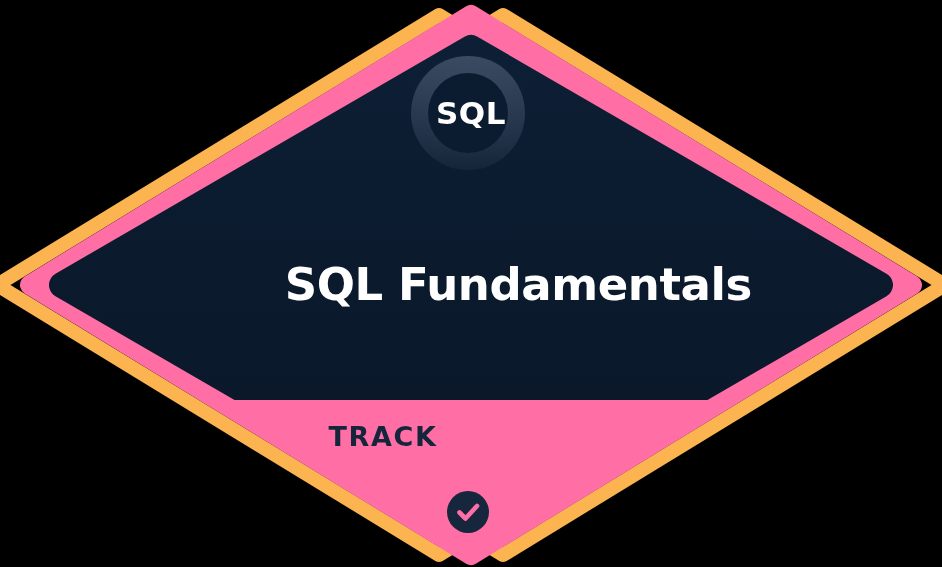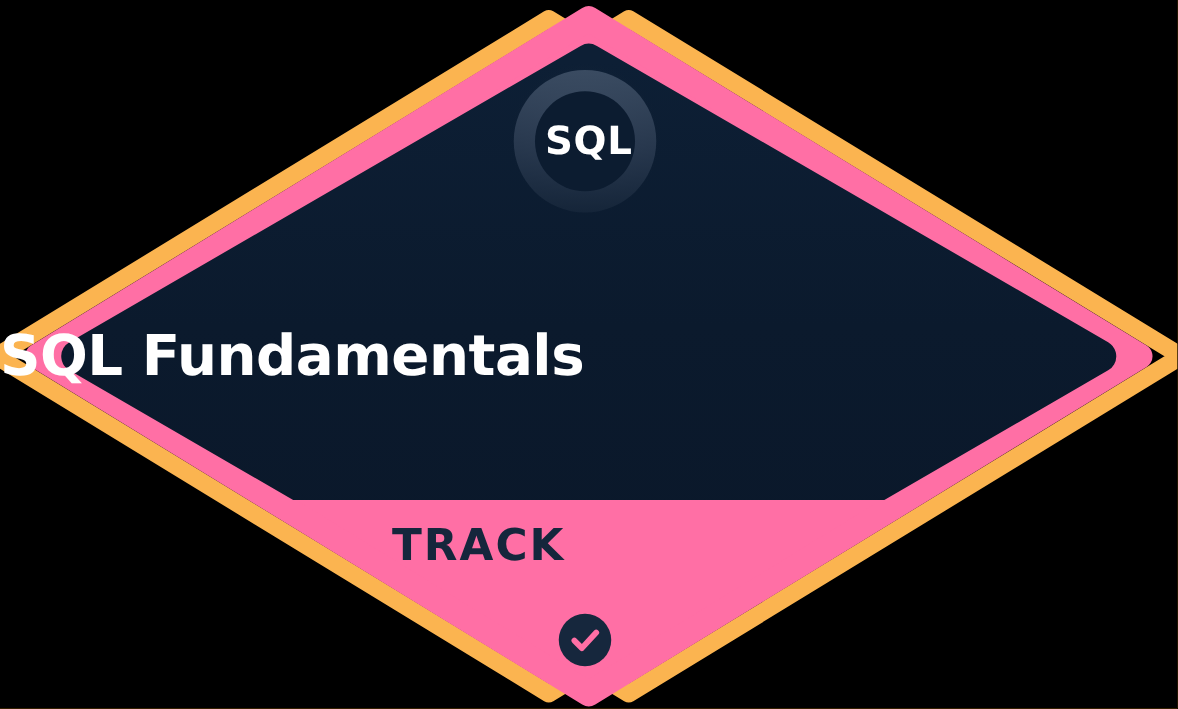--- a/index.html
+++ b/index.html
@@ -12,21 +12,21 @@
     width: 942px;
     height: 567px;
     overflow: hidden;
     font-family: "Liberation Sans", sans-serif;
   }
 
   #badge-stage {
     position: relative;
     width: 942px;
     height: 567px;
-    background: #a16207;
+    background: #8b5cf6;
   }
 
   #badge-svg {
     position: absolute;
     top: 0;
     left: 0;
     width: 942px;
     height: 567px;
     display: block;
   }
@@ -55,38 +55,38 @@
     line-height: 36px;
     font-family: "DejaVu Sans", sans-serif;
   }
 
   
   #track-title {
     position: absolute;
     left: 0;
     width: 752px;
     top: 258px;
-    text-align: left;
+    text-align: right;
     font-size: 45px;
     font-weight: bold;
     color: #ffffff;
     letter-spacing: -0.4px;
     line-height: 54px;
     font-family: "DejaVu Sans", sans-serif;
   }
 
   
   #status-caption {
     position: absolute;
     left: 0;
     width: 766px;
     top: 420px;
     text-align: center;
     color: #15263c;
-    font-size: 35px;
+    font-size: 27px;
     font-weight: bold;
     letter-spacing: 1.6px;
     line-height: 34px;
     font-family: "DejaVu Sans", sans-serif;
   }
   #status-caption .cap-line { display: block; }
 </style>
 </head>
 <body>
 

